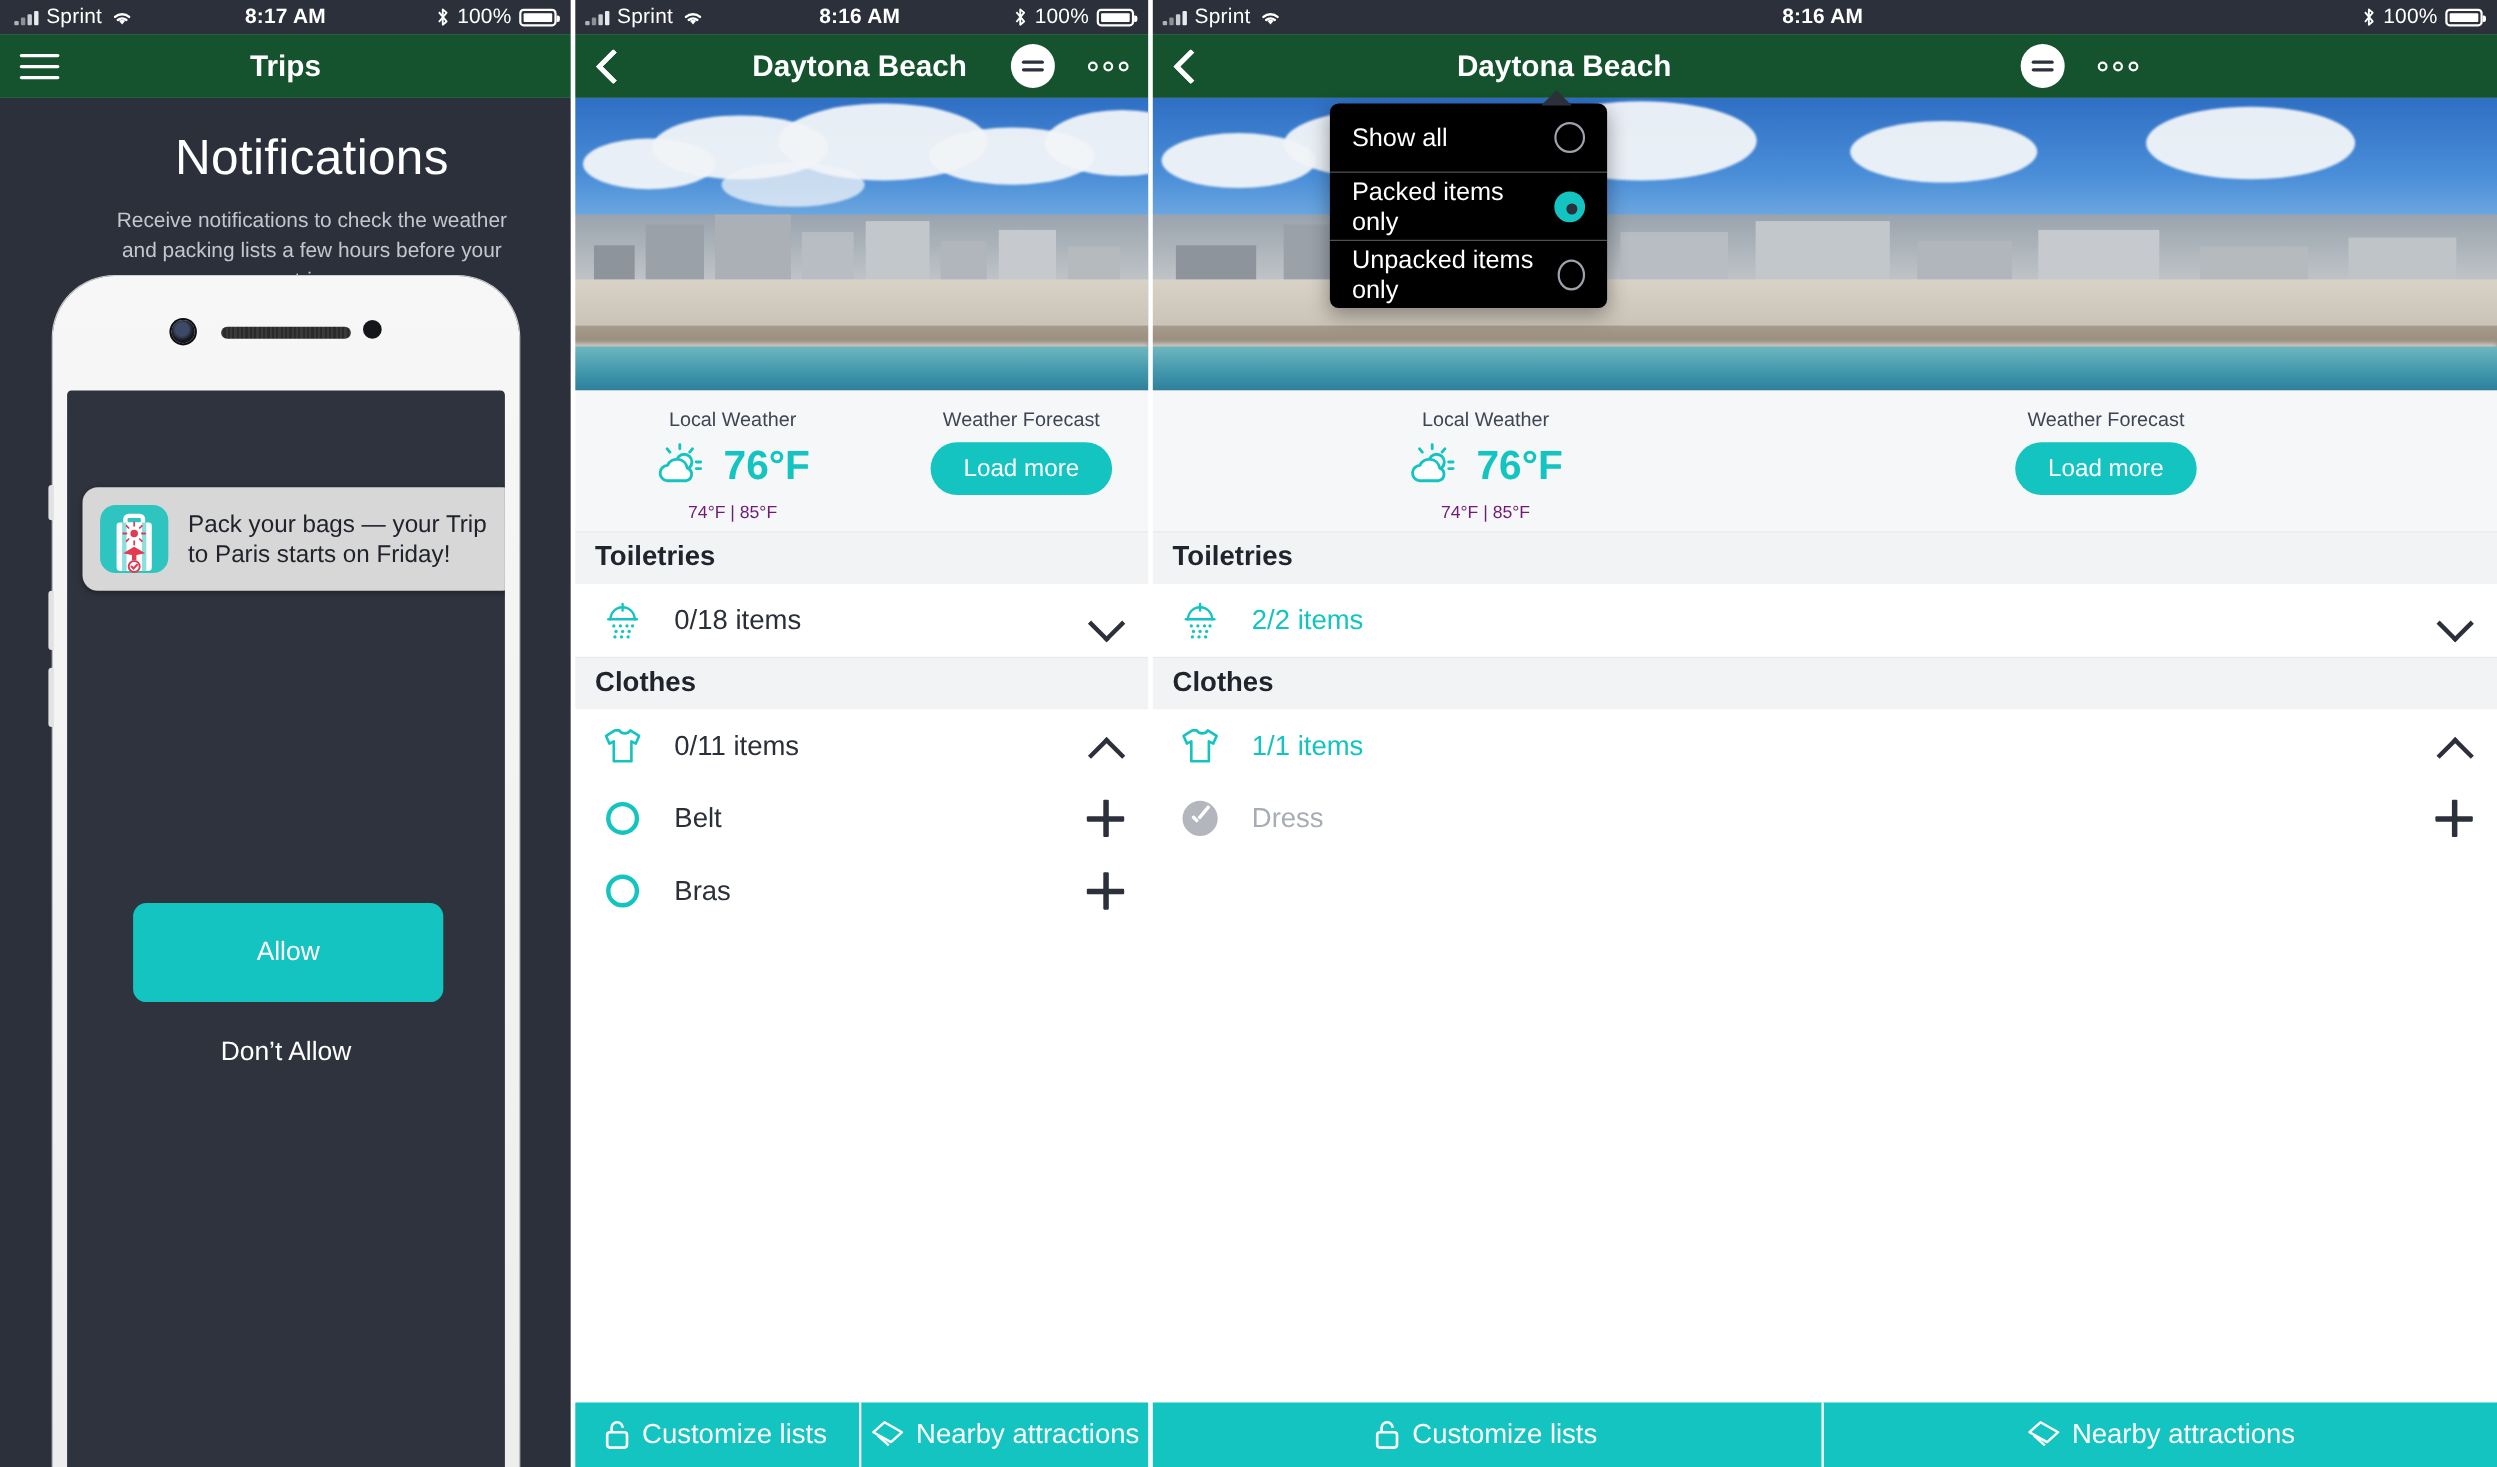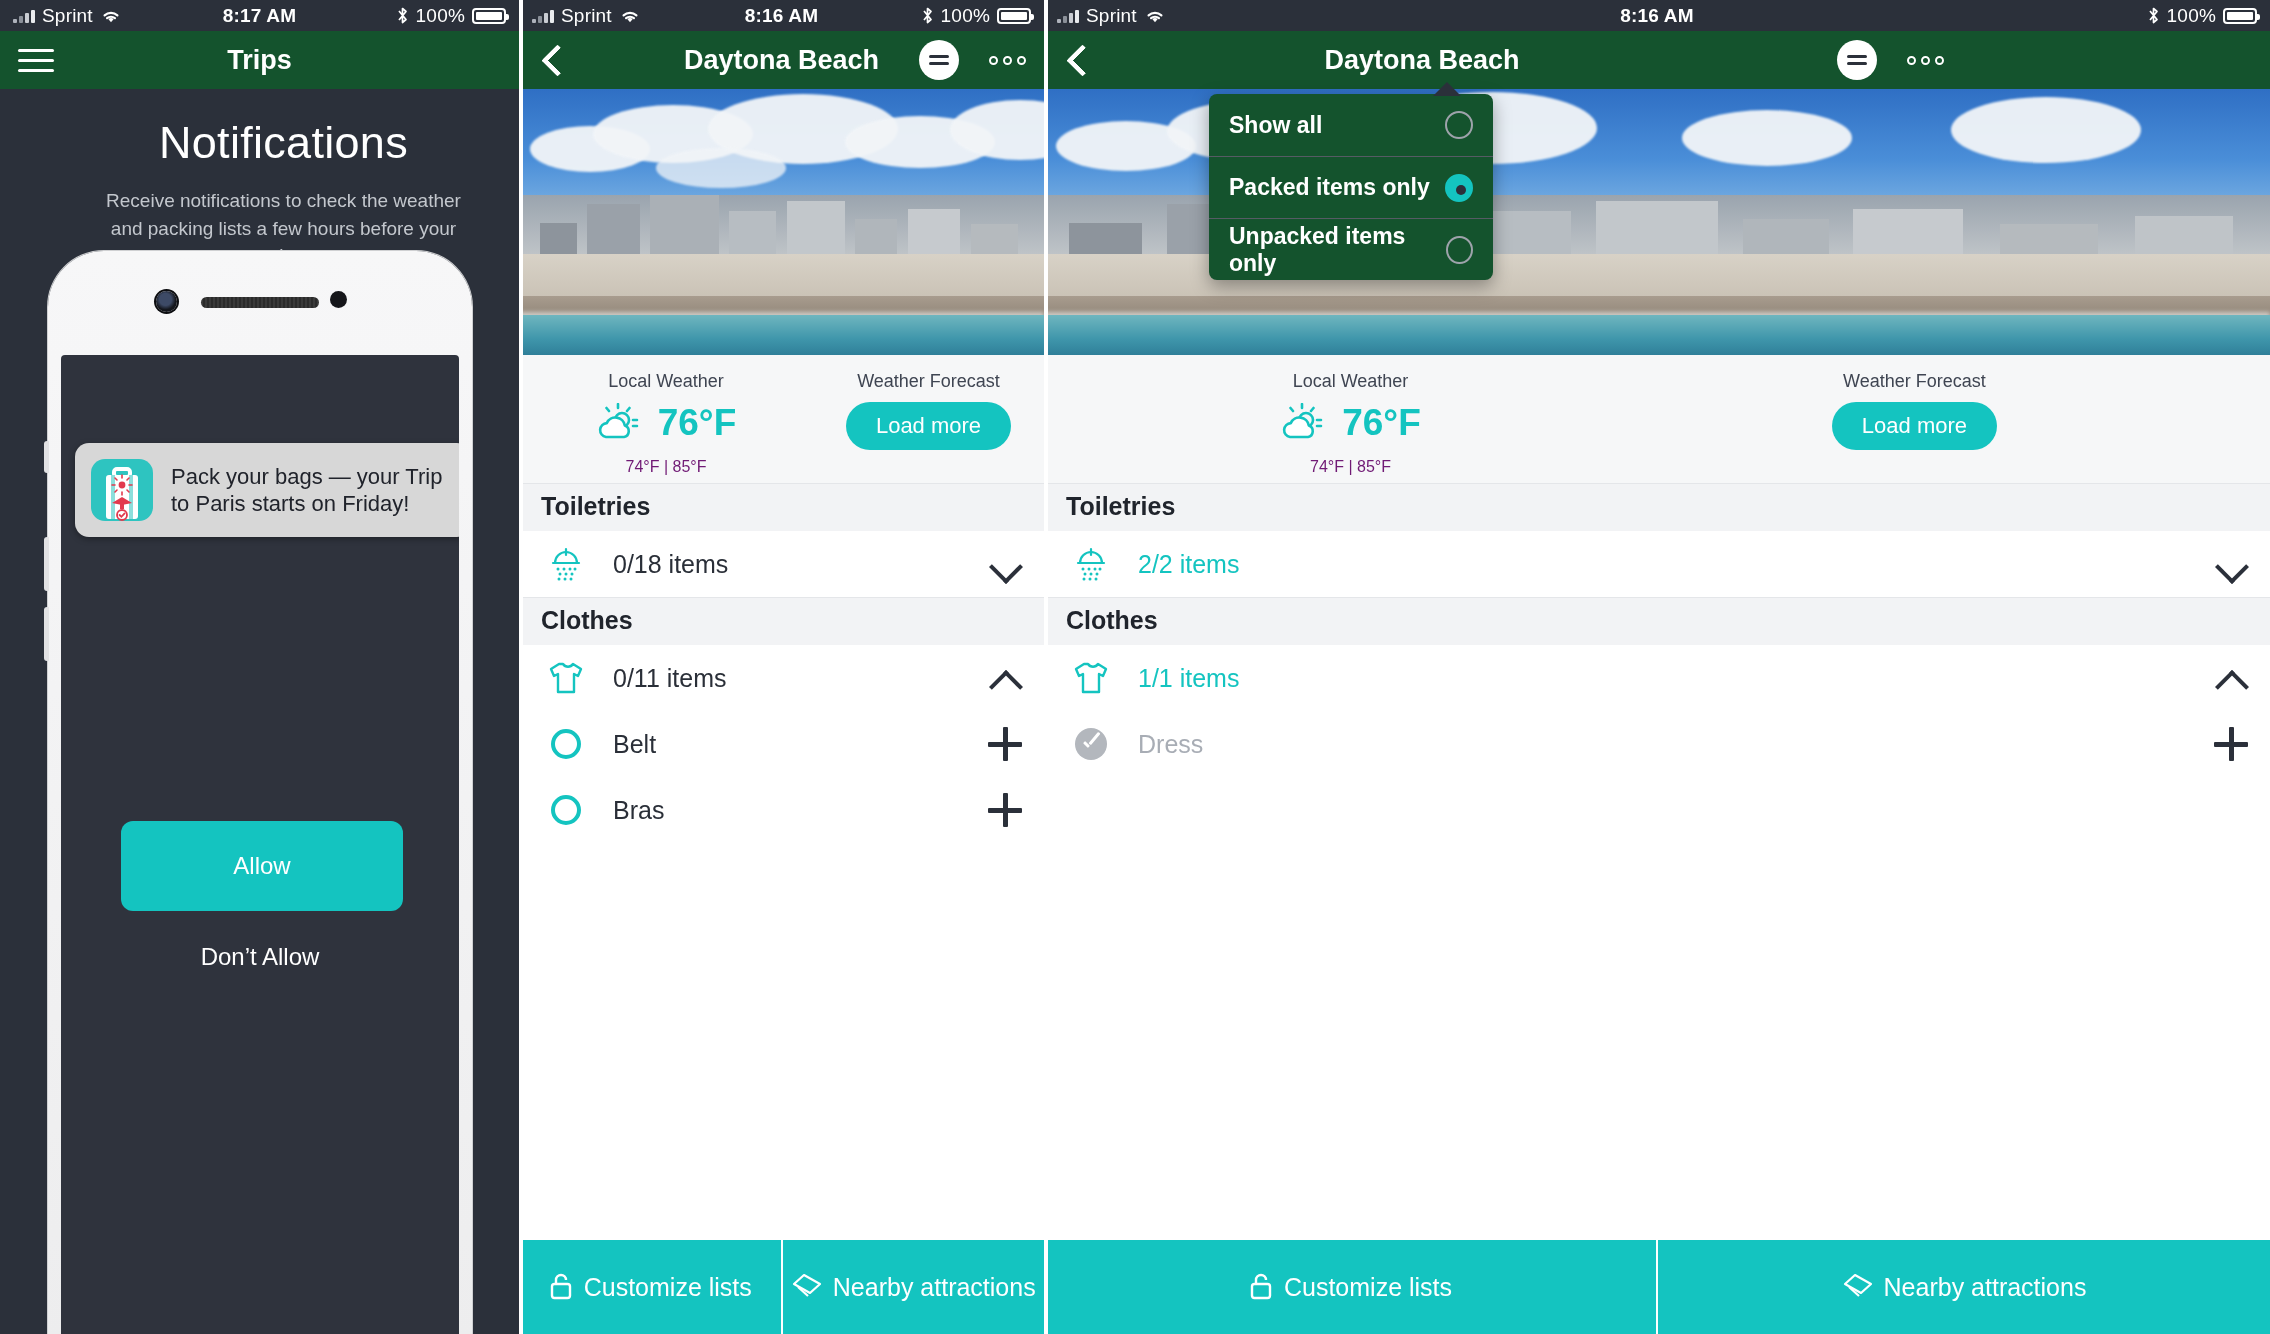--- a/index.html
+++ b/index.html
@@ -143,28 +143,28 @@
   .plus::after { top:0; left:15px; height:34px; width:5px; }
   .circ { width:30px; height:30px; border-radius:50%; border:4px solid #14c4c0; cursor:pointer;}
   .ico { width:50px; display:flex; justify-content:center; align-items:center; }
 
   .checked-ic { width:32px; height:32px; border-radius:50%; background:#b3b7bd; position:relative; }
   .checked-ic::before { content:""; position:absolute; left:8px; top:15px; width:7px; height:3px;
      background:#fff; transform:rotate(45deg); border-radius:1px;}
   .checked-ic::after { content:""; position:absolute; left:12px; top:9px; width:15px; height:3px;
      background:#fff; transform:rotate(-50deg); border-radius:1px;}
 
-  .bottombar { position:absolute; left:0; right:0; bottom:0; height:94px; display:flex; }
+  .bottombar { position:absolute; left:0; right:0; bottom:0; height:59px; display:flex; }
   .bb-btn { flex:1; background:#14c4c0; color:#fff; display:flex; align-items:center;
             justify-content:center; gap:10px; font-size:25px; cursor:pointer; }
   .bb-btn + .bb-btn { border-left:2px solid #fff; }
 
   
-  .dropdown { position:absolute; z-index:30; background:#14532d; border-radius:8px;
-              width:284px; box-shadow:0 6px 18px rgba(0,0,0,.35);font-weight:bold; }
+  .dropdown { position:absolute; z-index:30; background:#000000; border-radius:8px;
+              width:252px; box-shadow:0 6px 18px rgba(0,0,0,.35); }
   .dd-arrow { position:absolute; top:-12px; right:32px; width:0;height:0;
               border-left:14px solid transparent; border-right:14px solid transparent;
               border-bottom:14px solid #2b303a; }
   .dd-item { display:flex; align-items:center; padding:0 20px; height:62px; color:#fff;
              font-size:23px; cursor:pointer; }
   .dd-item + .dd-item { border-top:1px solid #565b64; }
   .dd-item .spacer { flex:1; }
   .radio { width:28px; height:28px; border-radius:50%; border:2px solid #9ea3ab; }
   .radio.on { background:#14c4c0; border-color:#14c4c0; position:relative; }
   .radio.on::after { content:""; position:absolute; left:9px; top:9px; width:10px;height:10px;

